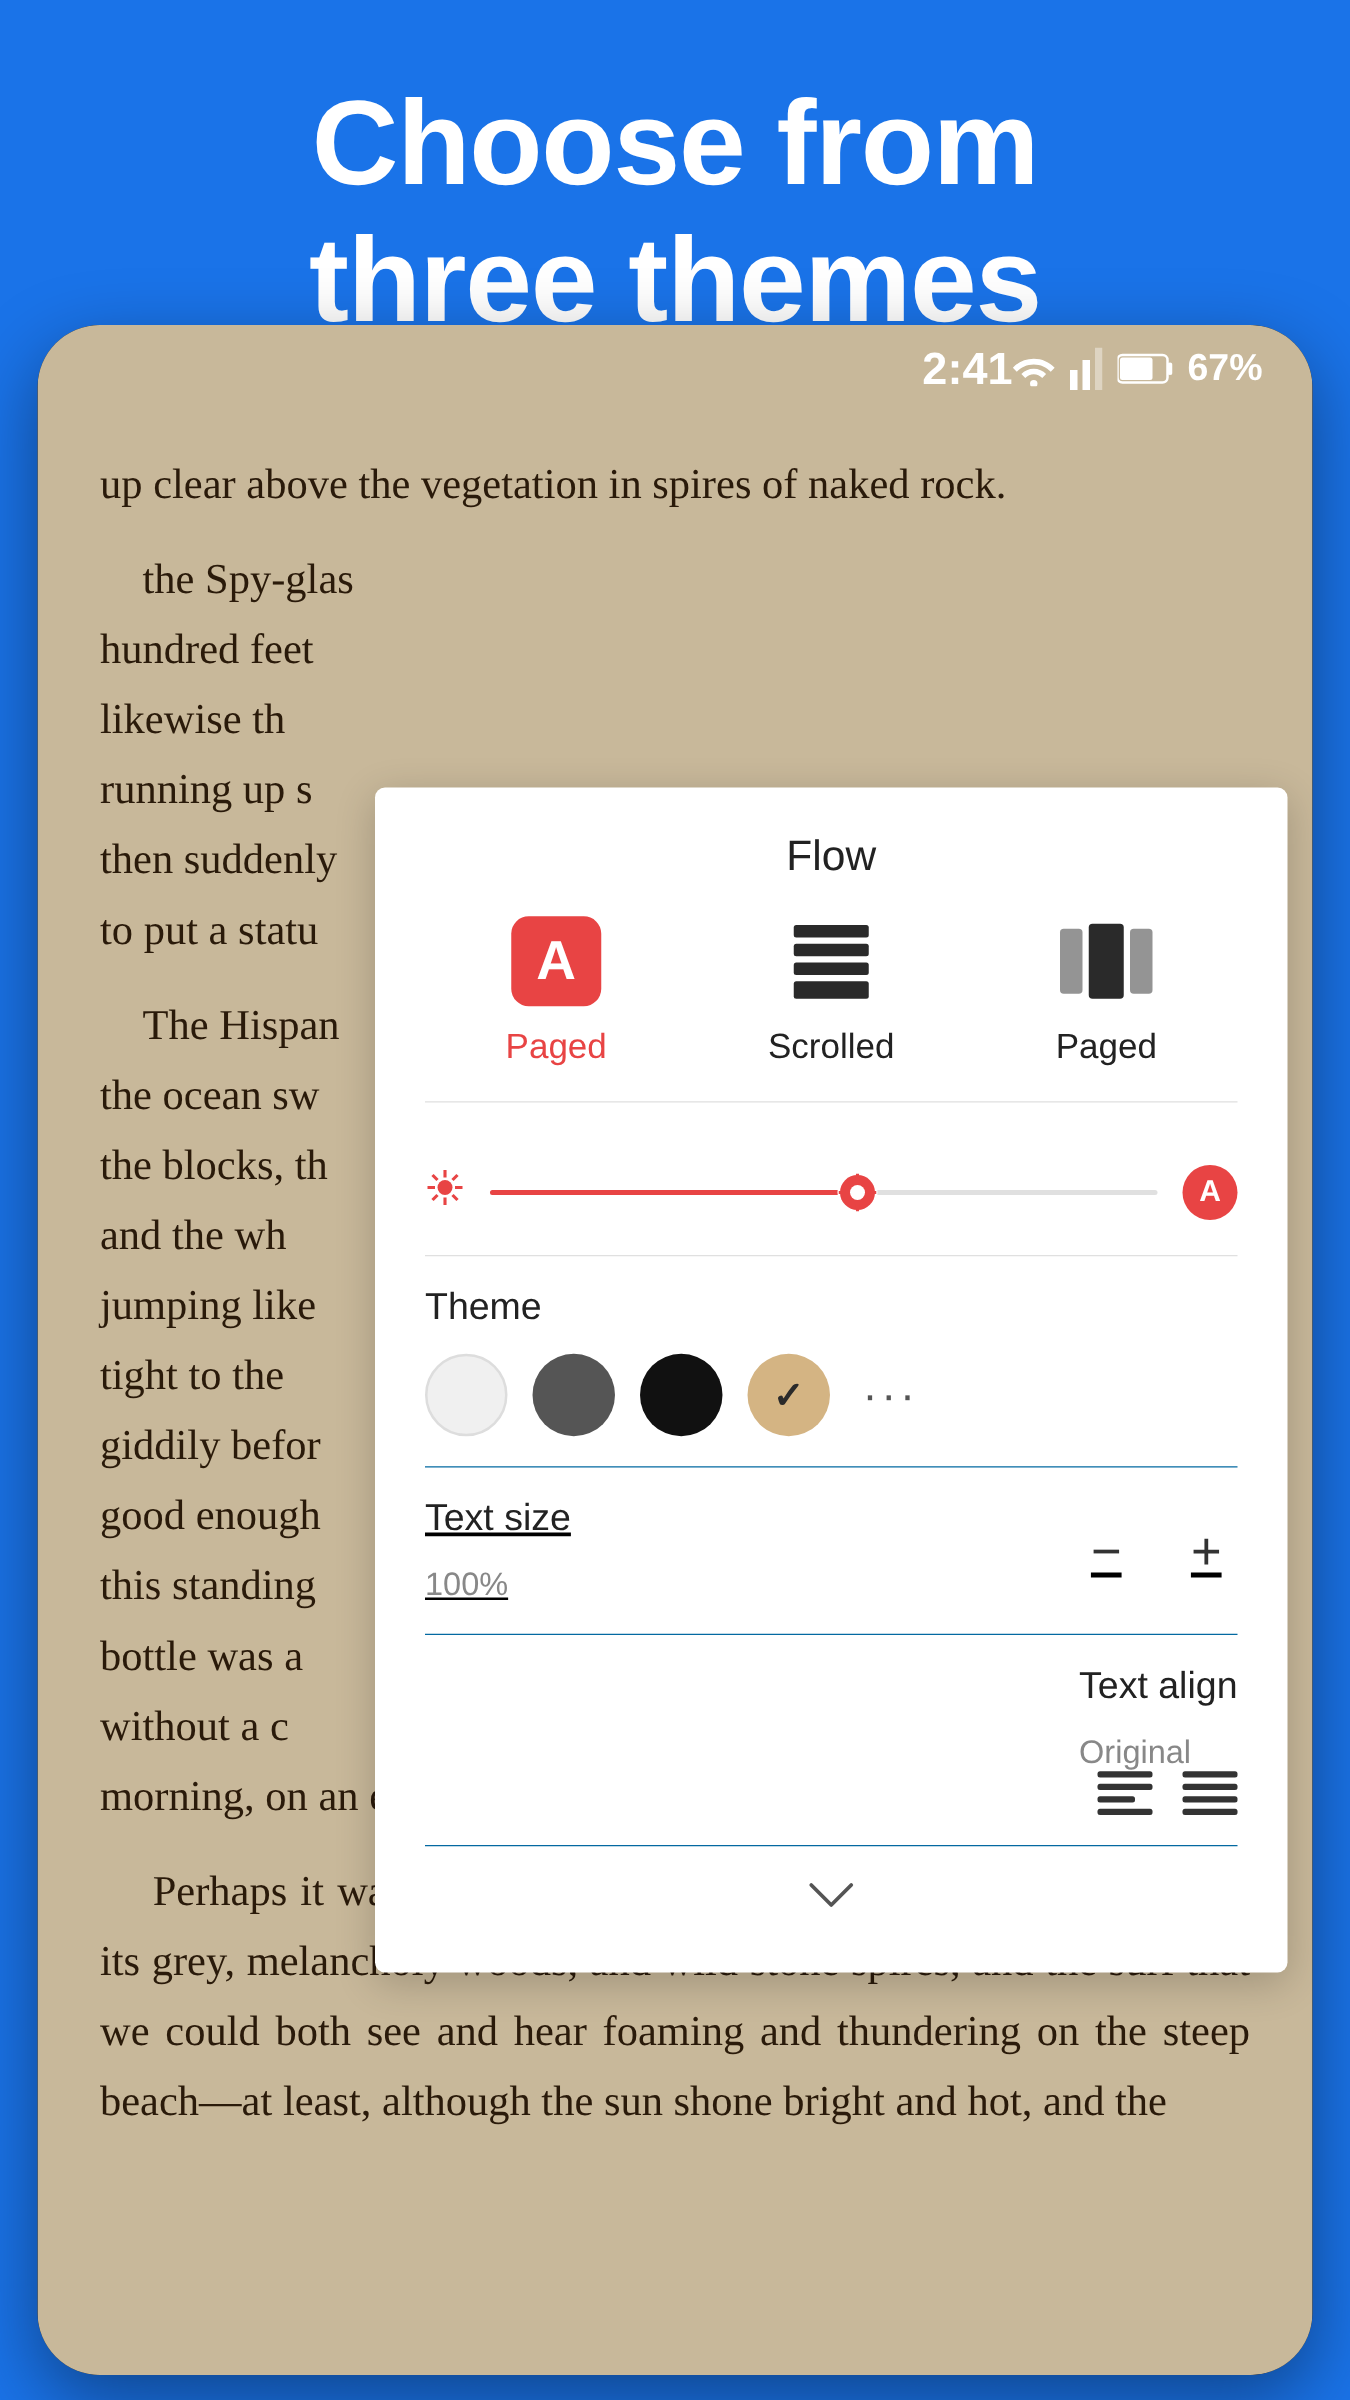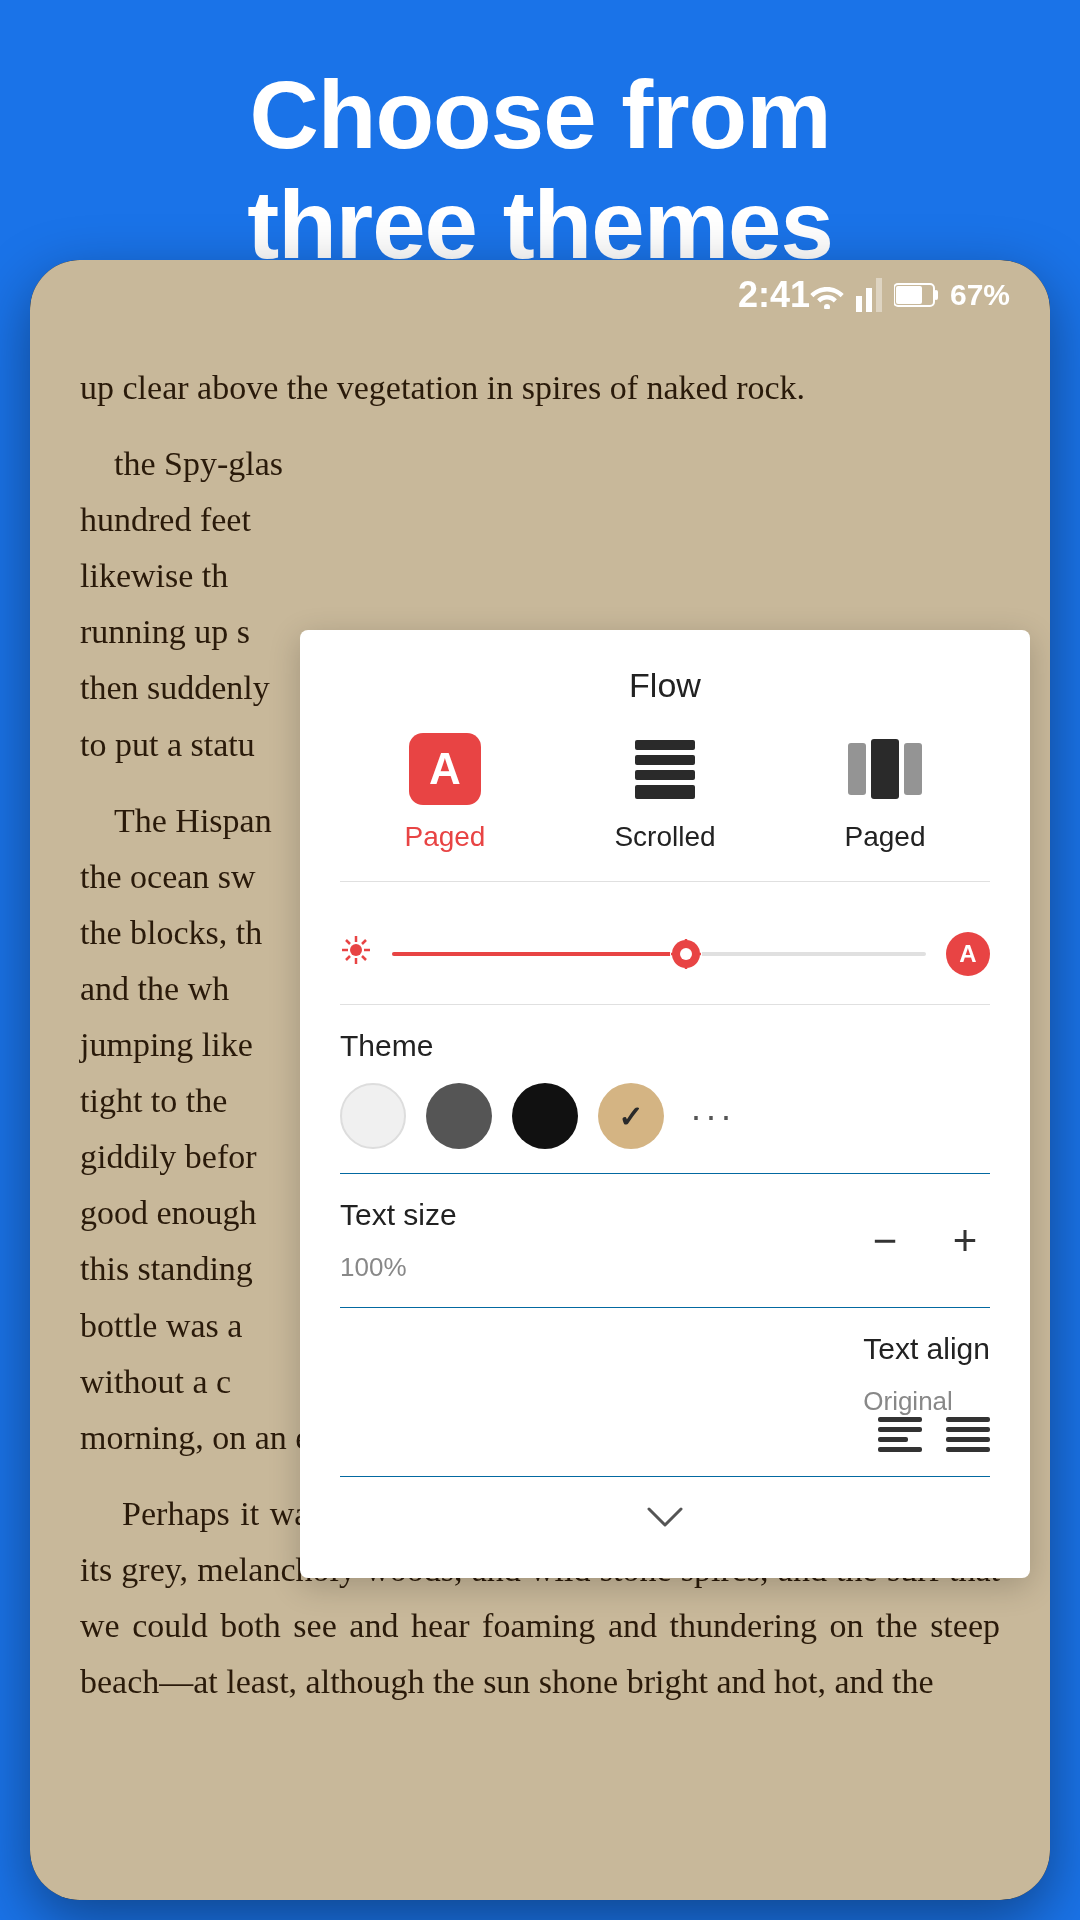--- a/index.html
+++ b/index.html
@@ -339,20 +339,21 @@
       cursor: pointer;
       letter-spacing: 3px;
       margin-left: 6px;
     }
 
     
     .text-size-row {
       display: flex;
       align-items: center;
       justify-content: space-between;
+      text-decoration: underline;
     }
 
     .text-controls {
       display: flex;
       align-items: center;
       gap: 30px;
     }
 
     .text-control-btn {
       width: 50px;

